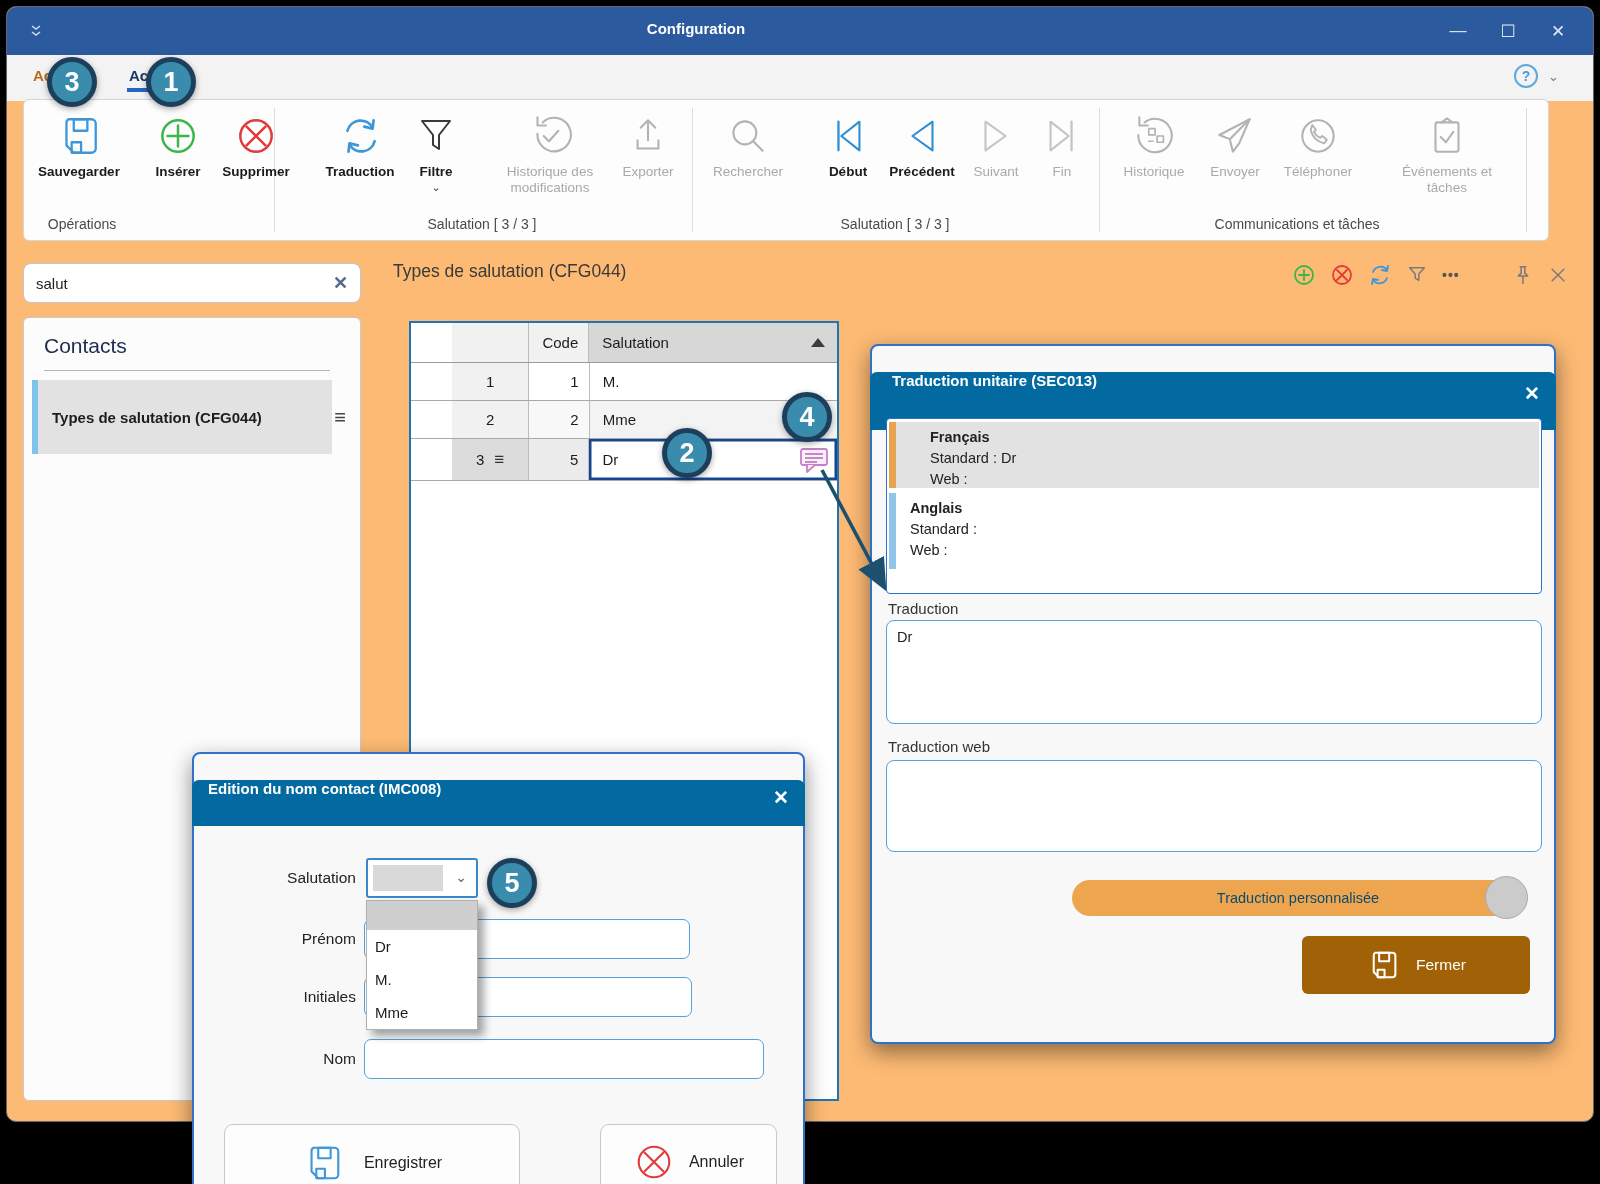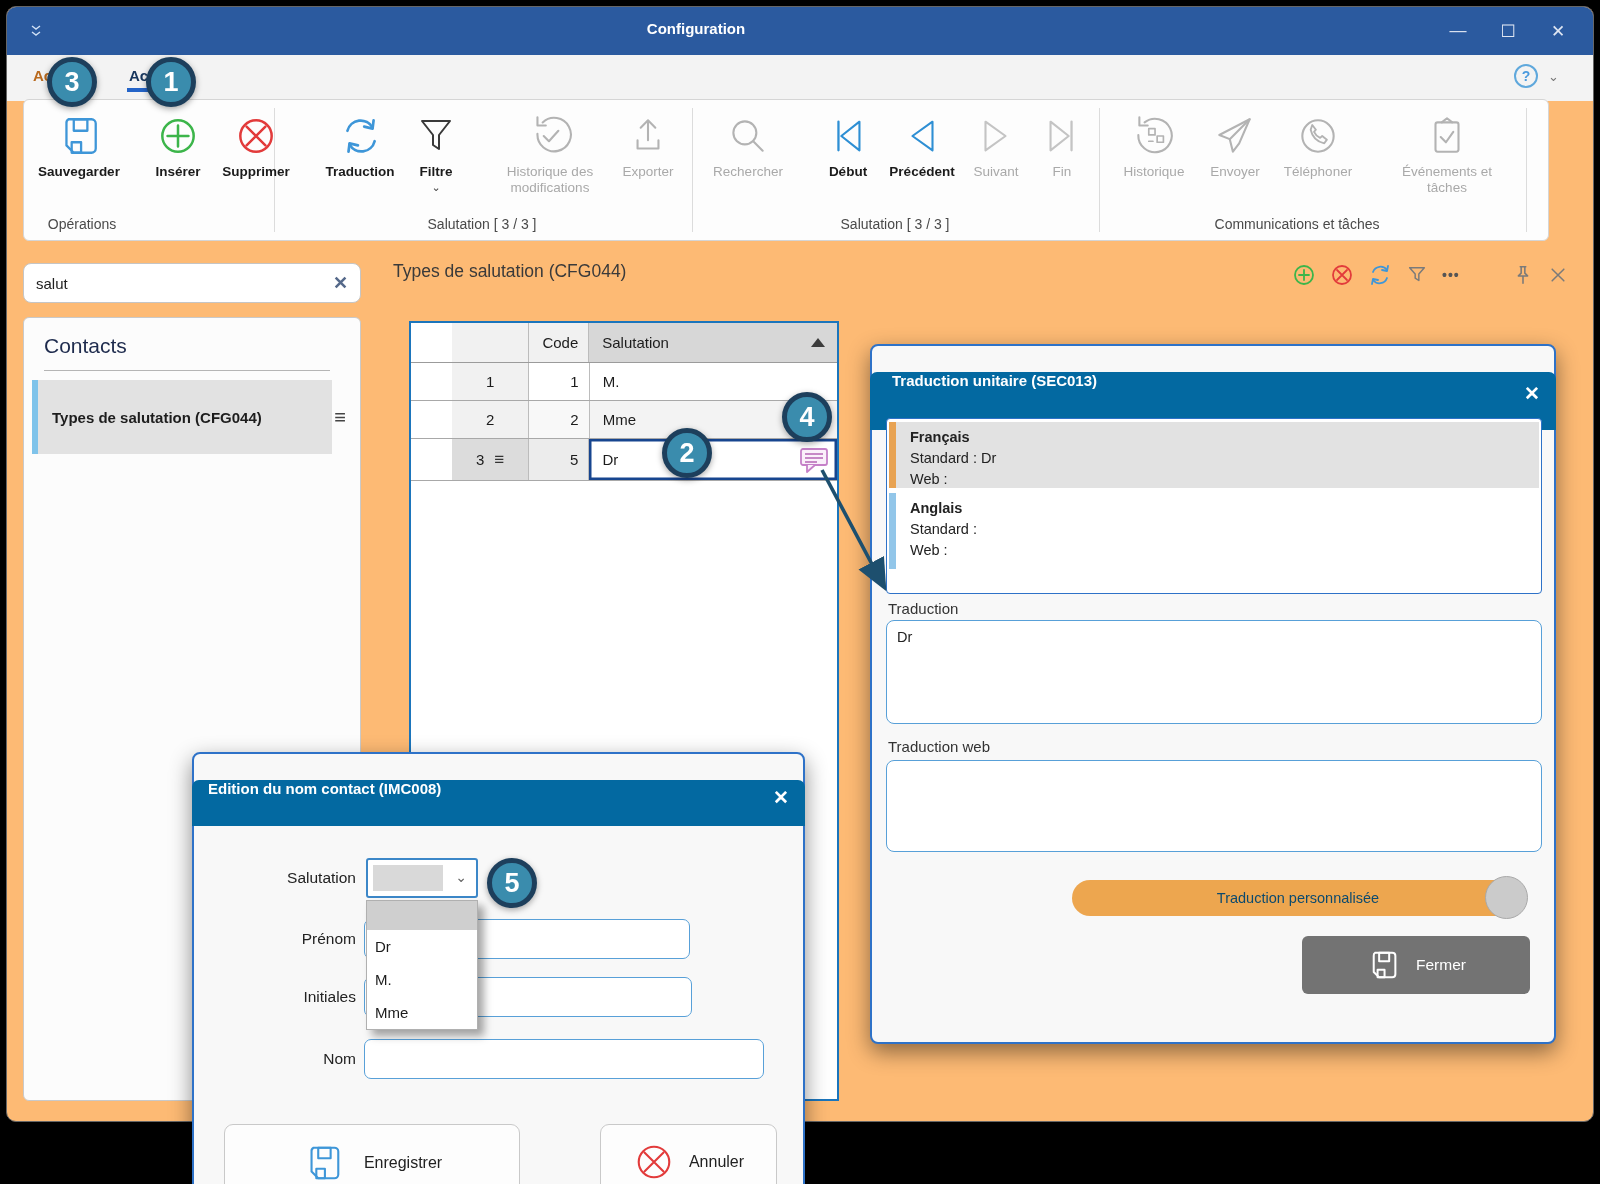--- a/index.html
+++ b/index.html
@@ -90,31 +90,31 @@
 
   .trad { left:870px; top:344px; width:686px; height:700px; z-index:20; }
   .trad .dtitle { height:58px; padding-left:22px; }
   .trad .dclose { top:10px; }
   .listbox { position:absolute; left:14px; top:72px; width:656px; height:176px; background:#fff;
              border:1.5px solid #2e72c8; border-radius:4px; overflow:hidden; }
   .lang { display:flex; margin:3px 2px 0 2px; }
   .lang .bar { width:7px; }
   .lang .ltxt { padding:5px 0 6px 14px; font-size:14.5px; color:#222; line-height:21px; }
   .lang .lname { font-weight:bold; }
-  .lang.fr { background:#e2e2e2; } .lang.fr .bar { background:#e8a353; }
+  .lang.fr { background:#e2e2e2;gap:20px; } .lang.fr .bar { background:#e8a353; }
   .lang.en { background:#fff; margin-top:5px; } .lang.en .bar { background:#92c6e9; }
   .flabel { position:absolute; left:16px; font-size:15px; color:#333; }
   .tarea { position:absolute; left:14px; width:656px; background:#fff; border:1.6px solid #58a0d8;
            border-radius:8px; font-size:14.5px; color:#222; padding:8px 10px; }
   .toggle { position:absolute; left:200px; top:534px; width:452px; height:36px; background:#eda64f;
             border-radius:18px; display:flex; align-items:center; justify-content:center; }
   .toggle .tlbl { font-size:14.5px; color:#0c4a6e; }
   .knob { position:absolute; right:-4px; top:-4px; width:43px; height:43px; border-radius:50%;
           background:#cbcbcb; border:1px solid #a9a9a9; }
-  .fermer { position:absolute; left:430px; top:590px; width:228px; height:58px; background:#737373;
+  .fermer { position:absolute; left:430px; top:590px; width:228px; height:58px; background:#a16207;
             border-radius:6px; display:flex; align-items:center; justify-content:center; gap:16px;
             color:#fff; font-size:15.5px; }
 
   .edit { left:192px; top:752px; width:613px; height:452px; z-index:30; }
   .edit .dtitle { height:46px; padding-left:16px; }
   .edit .dclose { top:6px; }
   .eflabel { position:absolute; left:58px; width:104px; text-align:right; font-size:15.5px; color:#222; line-height:20px; }
   .einput { position:absolute; height:40px; background:#fff; border:1.6px solid #58a0d8; border-radius:7px; }
   .combo { position:absolute; left:172px; top:104px; width:112px; height:40px; background:#fff;
            border:2px solid #3c87c8; border-radius:3px; }

